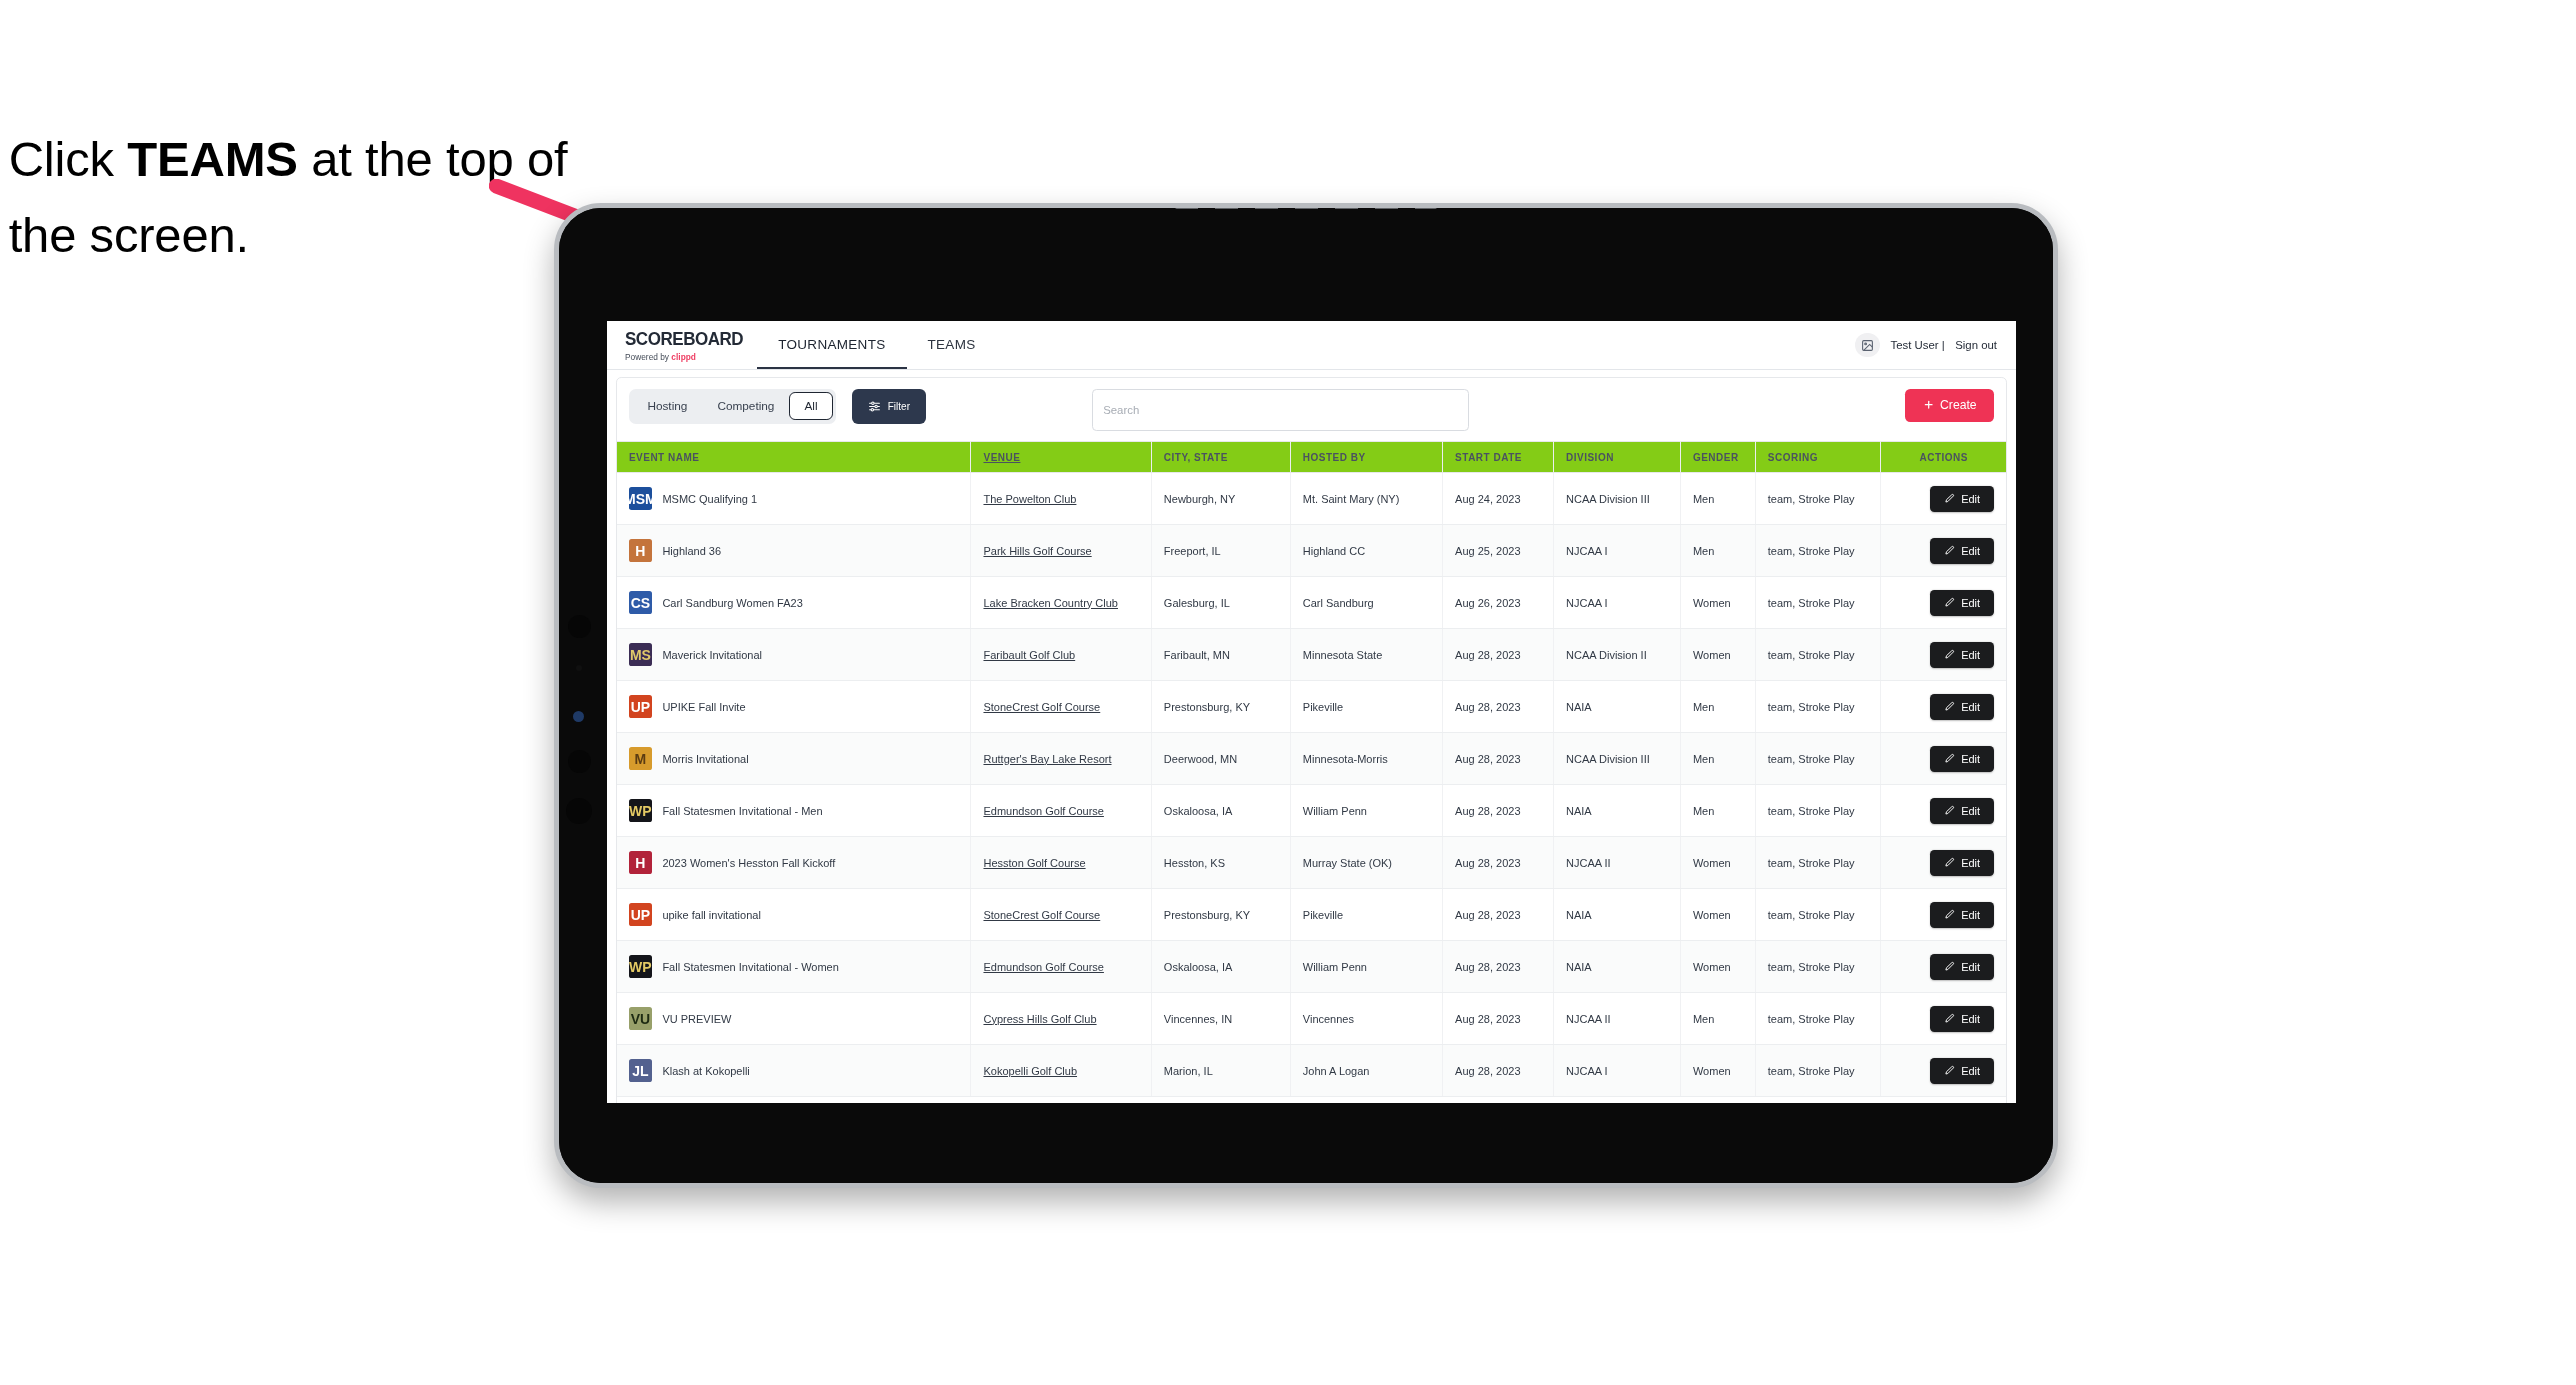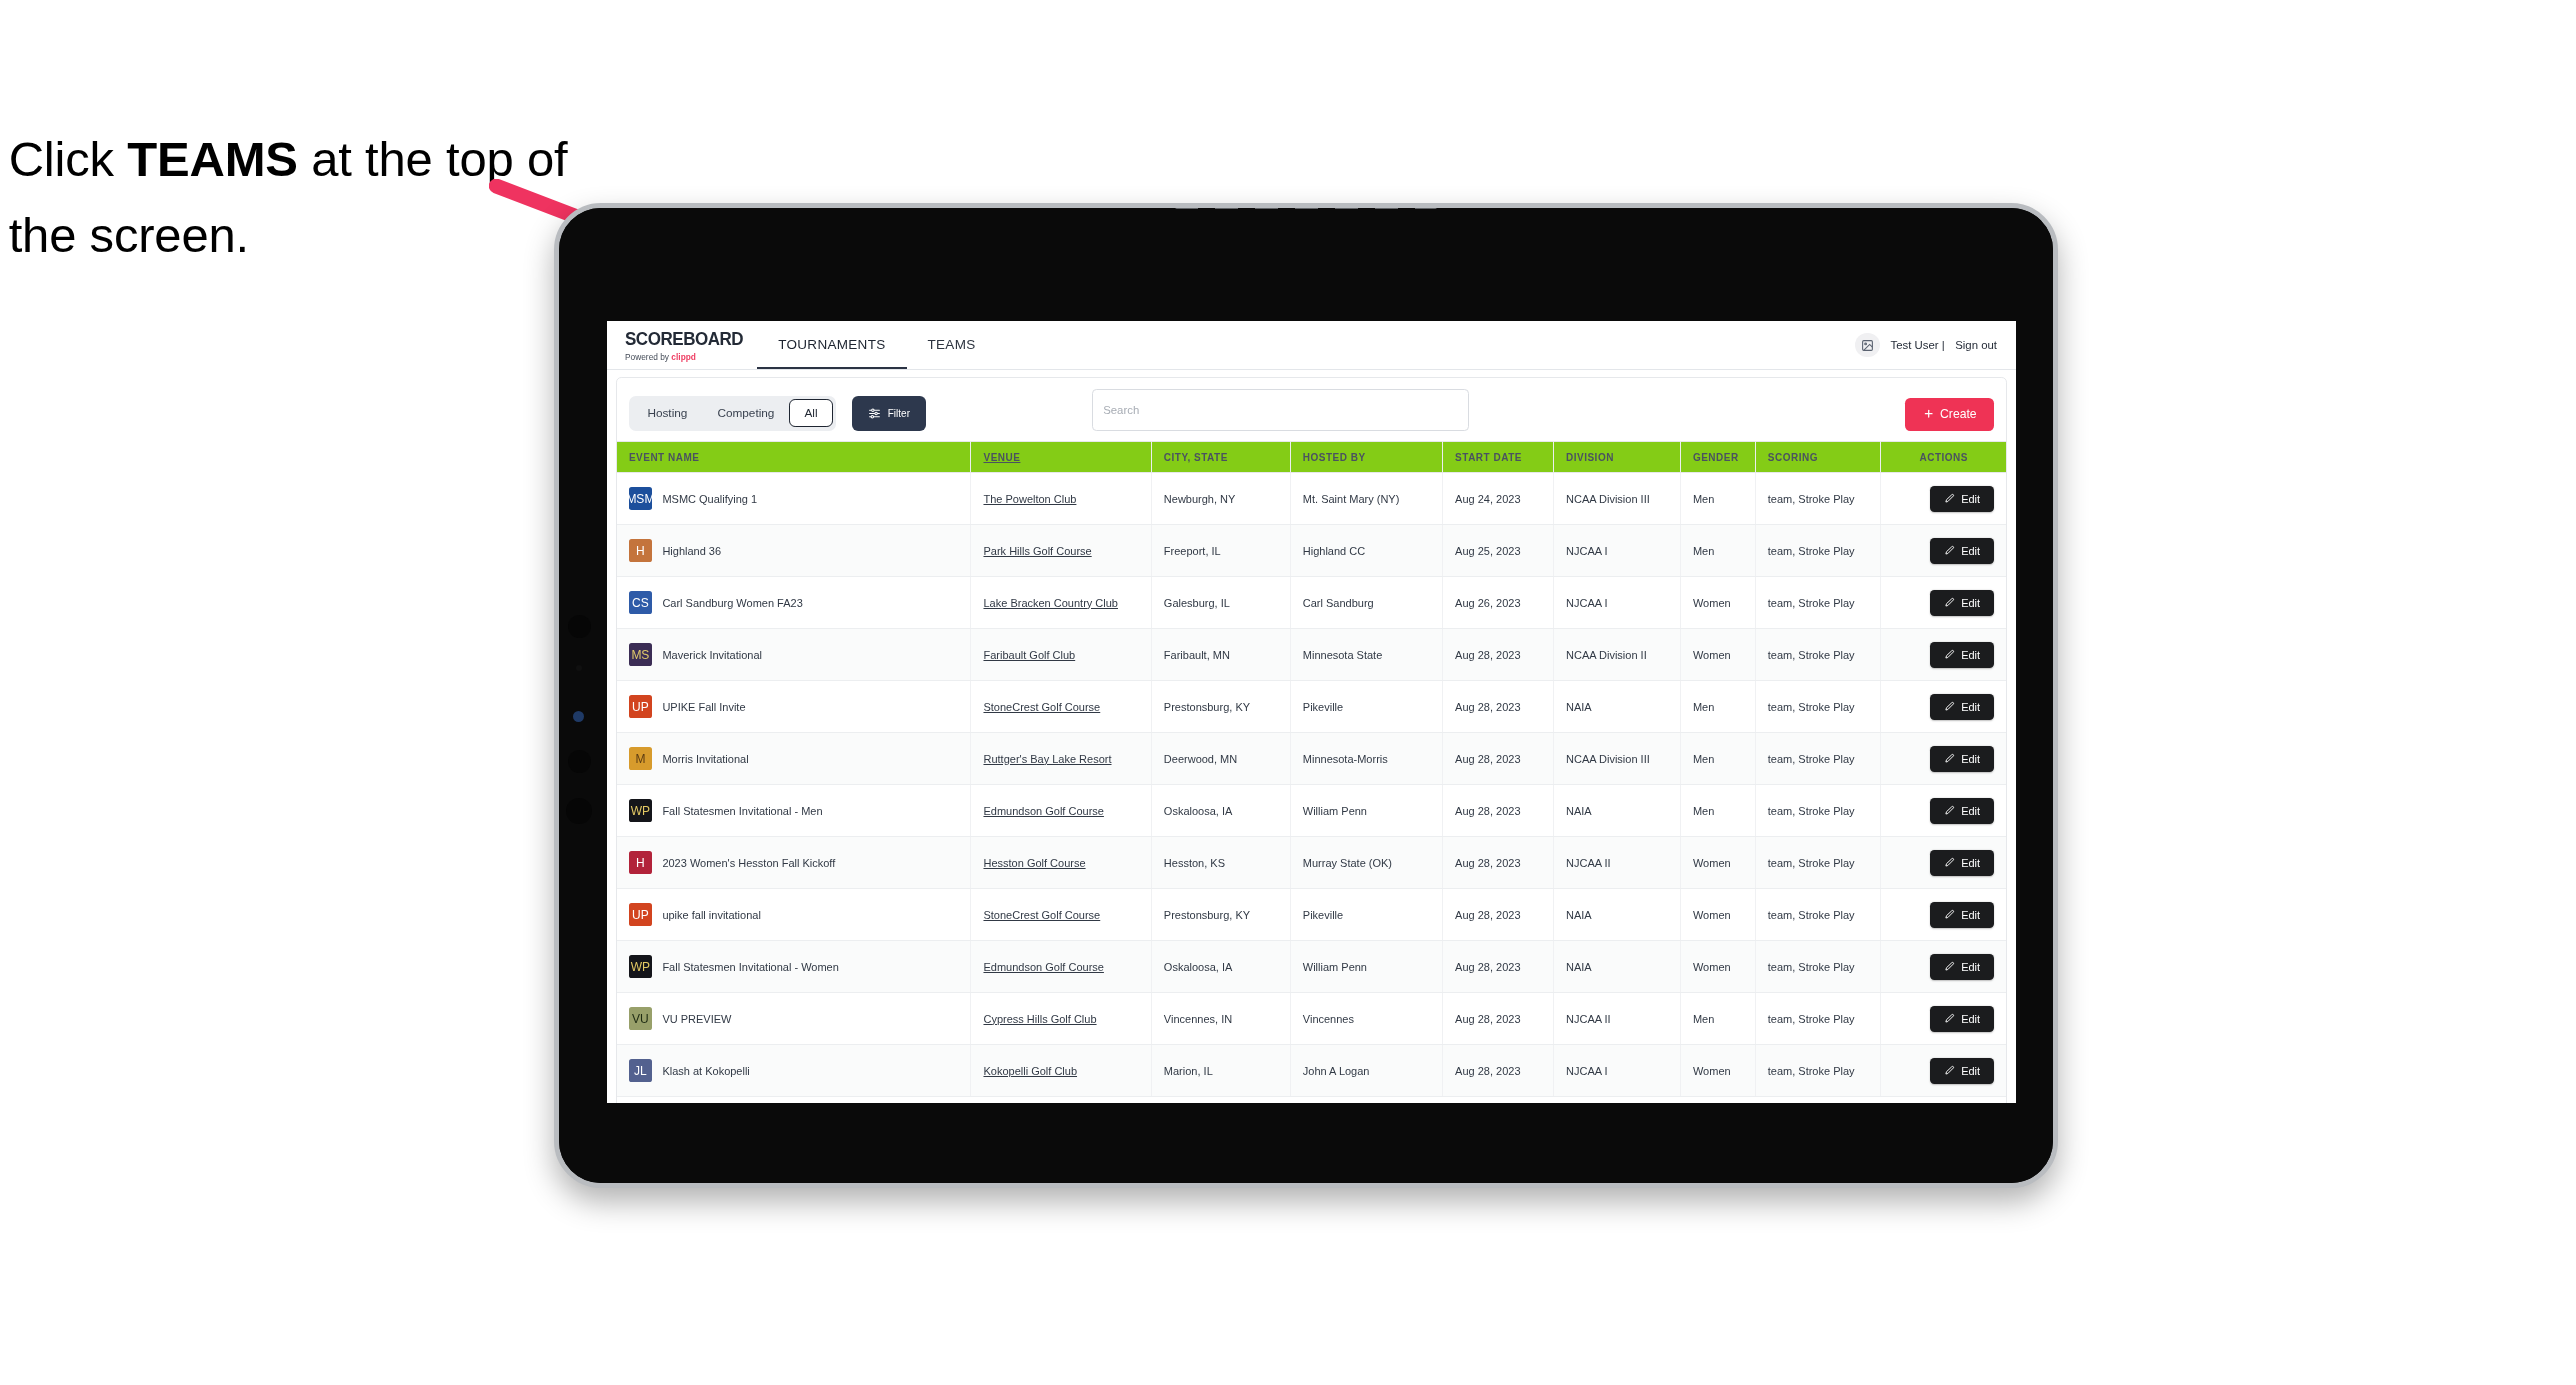--- a/index.html
+++ b/index.html
@@ -84,21 +84,21 @@
   }
   .nav-user { color:#252c38; }
   .nav-signout { color:#252c38; }
 
   
   .card {
     margin: 7px 8.7px 0 8.7px; background:#fff;
     border:0.9px solid #e6e8eb; border-radius:5.2px;
     height: 100%;
   }
-  .toolbar { display:flex; align-items:flex-end; padding: 10.5px 12.2px; gap: 0; }
+  .toolbar { display:flex; align-items:flex-start; padding: 10.5px 12.2px; gap: 0; }
   .seg {
     display:flex; align-items:center; background:#eceef1; border-radius:7px; padding:3.5px; height:35px;
   }
   .seg-btn {
     display:flex; align-items:center; height:28px; padding: 0 14px;
     font-size:11.8px; color:#3b4插; color:#3a4250; border-radius:6.1px; cursor:pointer;
     background:transparent; border: 1.7px solid transparent;
   }
   .seg-btn.active { background:#fff; border:1.7px solid #1e2531; color:#1e2531; }
   .filter-btn {
@@ -132,21 +132,21 @@
     border-bottom:0.9px solid #eceef0; border-right:0.9px solid #f0f1f3;
     font-size:11px; color:#313945; padding: 0 12.2px; height:52px; vertical-align:middle;
     white-space:nowrap; overflow:hidden; text-overflow:ellipsis;
   }
   table.grid td:last-child { border-right:none; }
   table.grid tbody tr:nth-child(even) { background:#fafbfb; }
   .ev-cell { display:flex; align-items:center; gap:10.5px; }
   .ev-logo {
     width:23px; height:23px; flex:0 0 23px; border-radius:2.6px;
     display:flex; align-items:center; justify-content:center;
-    font-size:12px; font-weight:400; color:#fff; line-height:1;
+    font-size:14px; font-weight:700; color:#fff; line-height:1;
     overflow:hidden; text-align:center;
   }
   .edit-btn {
     display:inline-flex; align-items:center; gap:6.1px;
     background:#1b1c1e; color:#fff; border-radius:4.4px;
     height:26px; padding: 0 14px; font-size:11px; cursor:pointer;
     box-shadow: 0 0.9px 1.7px rgba(0,0,0,.25);
   }
   .c-event  { width: 26.5%; }
   .c-venue  { width: 13.5%; text-decoration: underline; }

